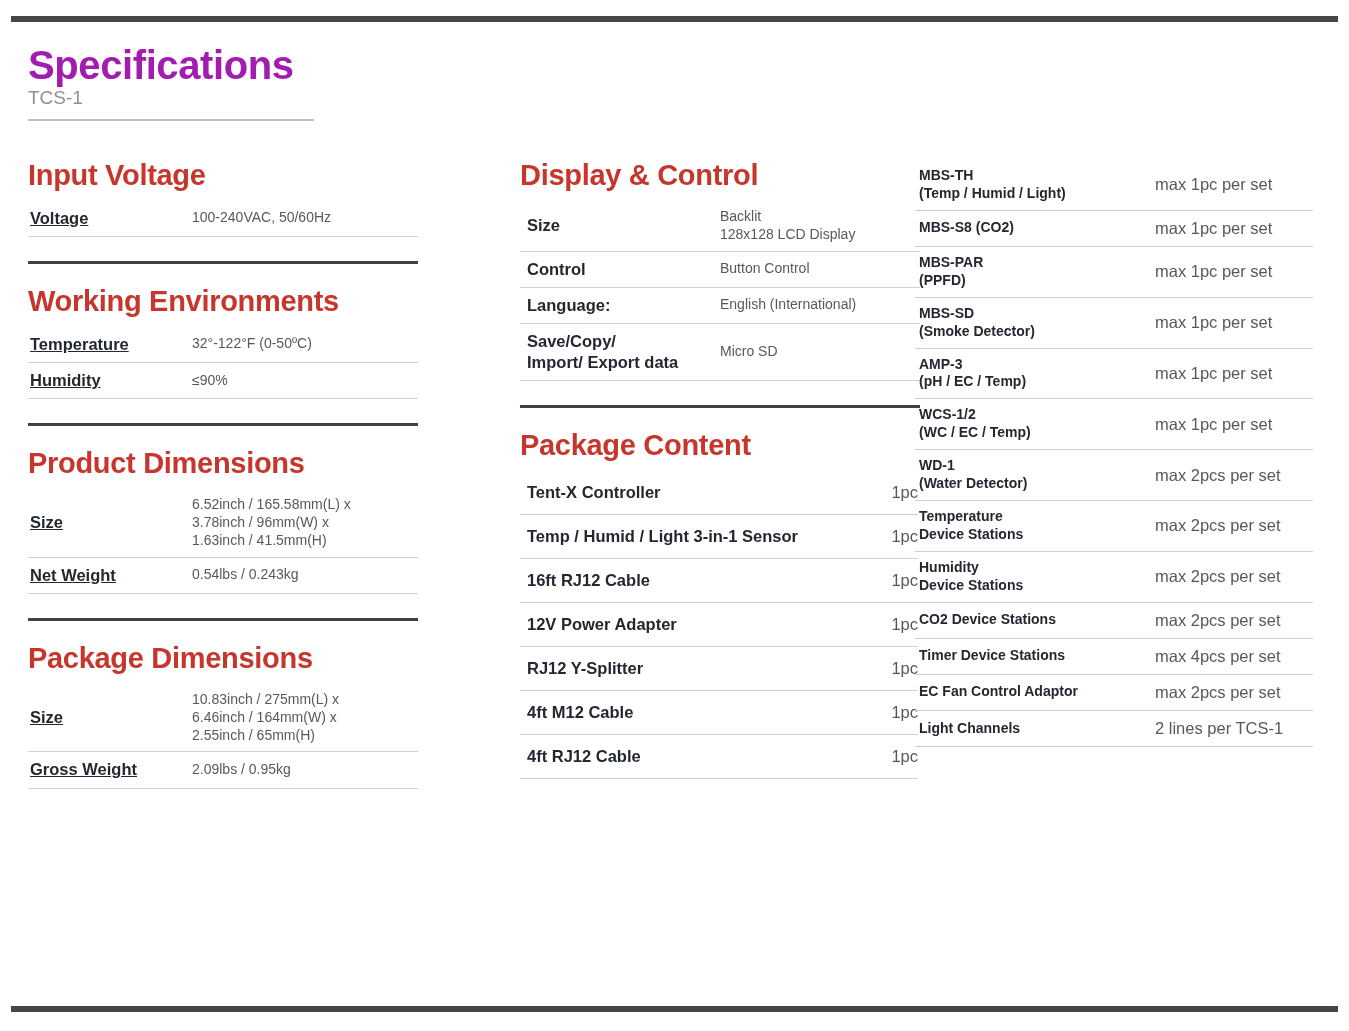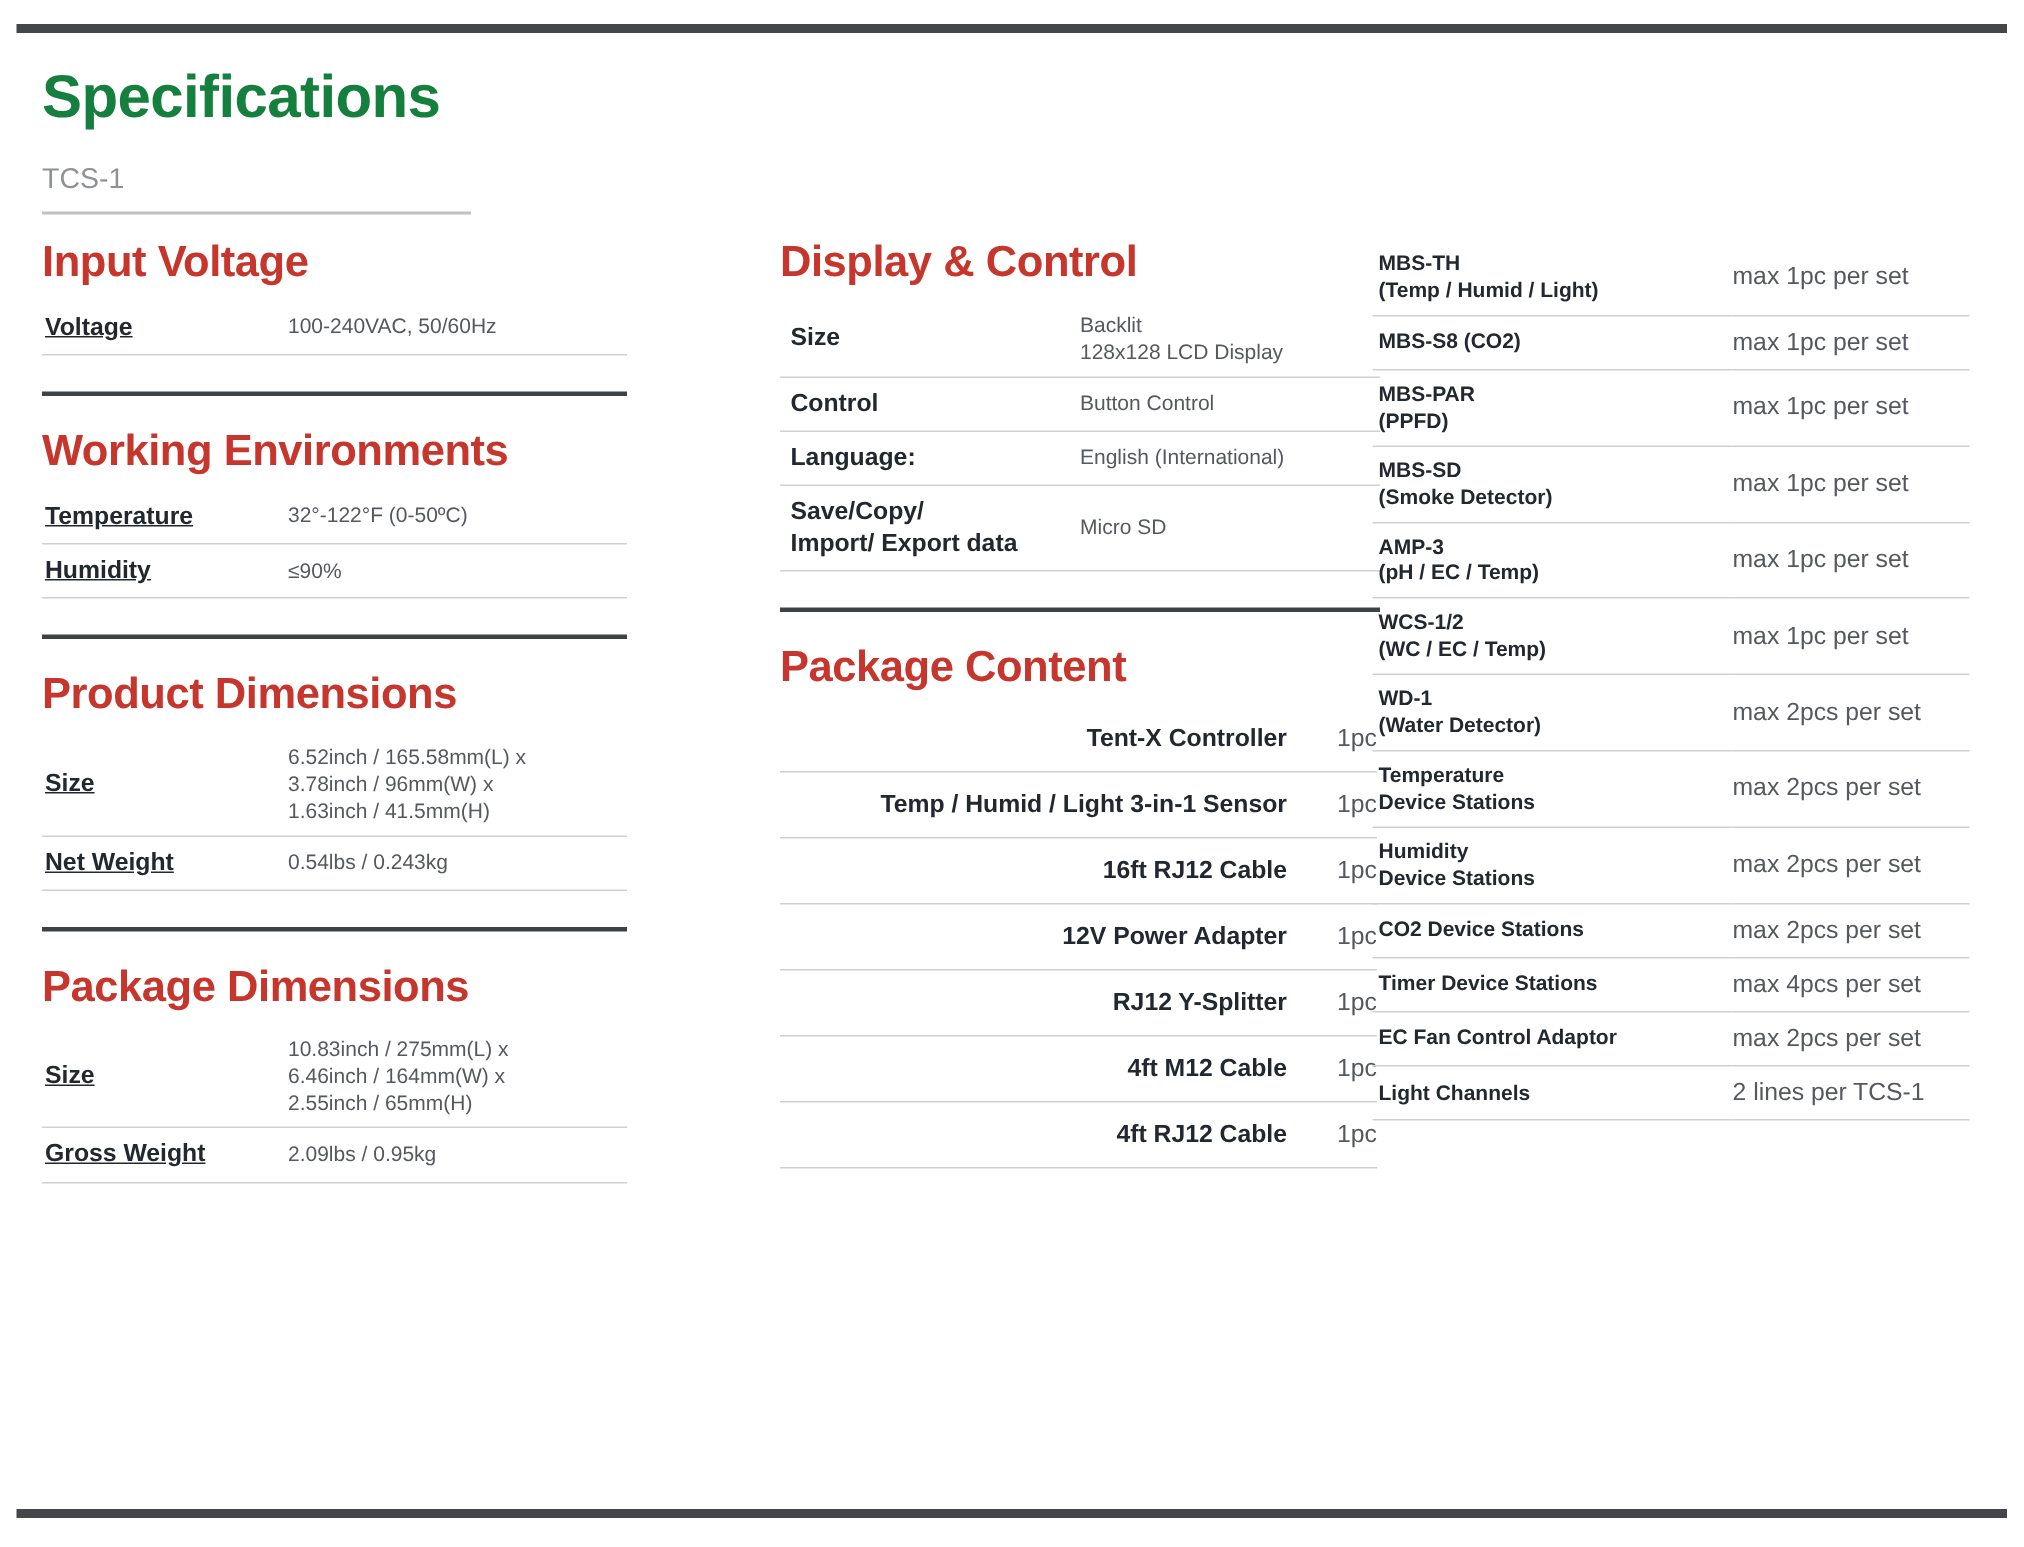--- a/index.html
+++ b/index.html
@@ -30,27 +30,27 @@
   .page-header {
     position: absolute;
     top: 44px;
     left: 28px;
     width: 300px;
   }
   .page-title {
     font-size: 40px;
     font-weight: bold;
     letter-spacing: -0.4px;
-    color: #15803d;
+    color: #a21caf;
     line-height: 1.05;
   }
   .page-subtitle {
     font-size: 19px;
     color: #8e9196;
-    margin-top: 23px;
+    margin-top: 1px;
     padding-bottom: 10px;
     border-bottom: 2px solid #bfc1c3;
     width: 286px;
   }
 
   
   .columns {
     position: absolute;
     top: 160px;
     left: 0;
@@ -125,21 +125,20 @@
   table.pkg td {
     border-bottom: 1.5px solid #cfd0d2;
     padding: 12px 0 12px 0;
     vertical-align: middle;
   }
   table.pkg td.item {
     font-weight: bold;
     font-size: 16.5px;
     color: #232830;
     padding-left: 7px;
-    text-align: right;
   }
   table.pkg td.qty {
     font-size: 16.5px;
     color: #55595e;
     text-align: right;
     white-space: nowrap;
     width: 60px;
   }
 
   

